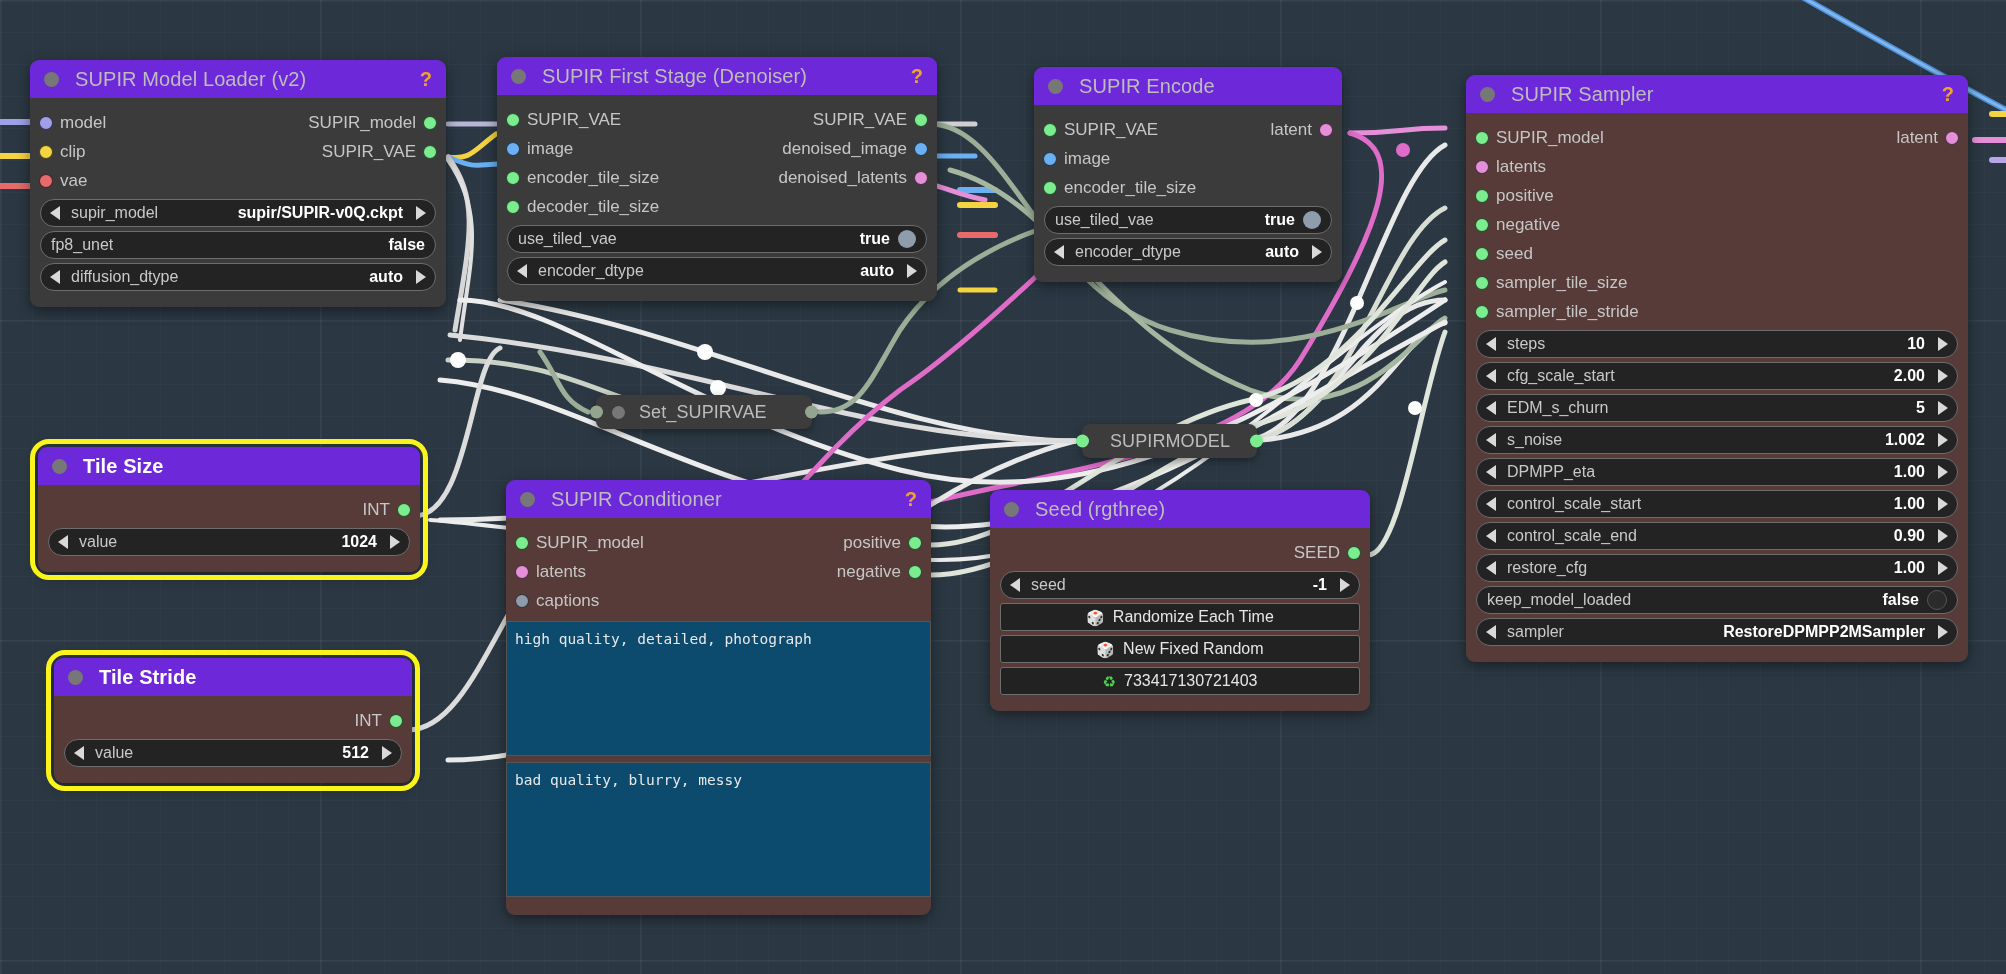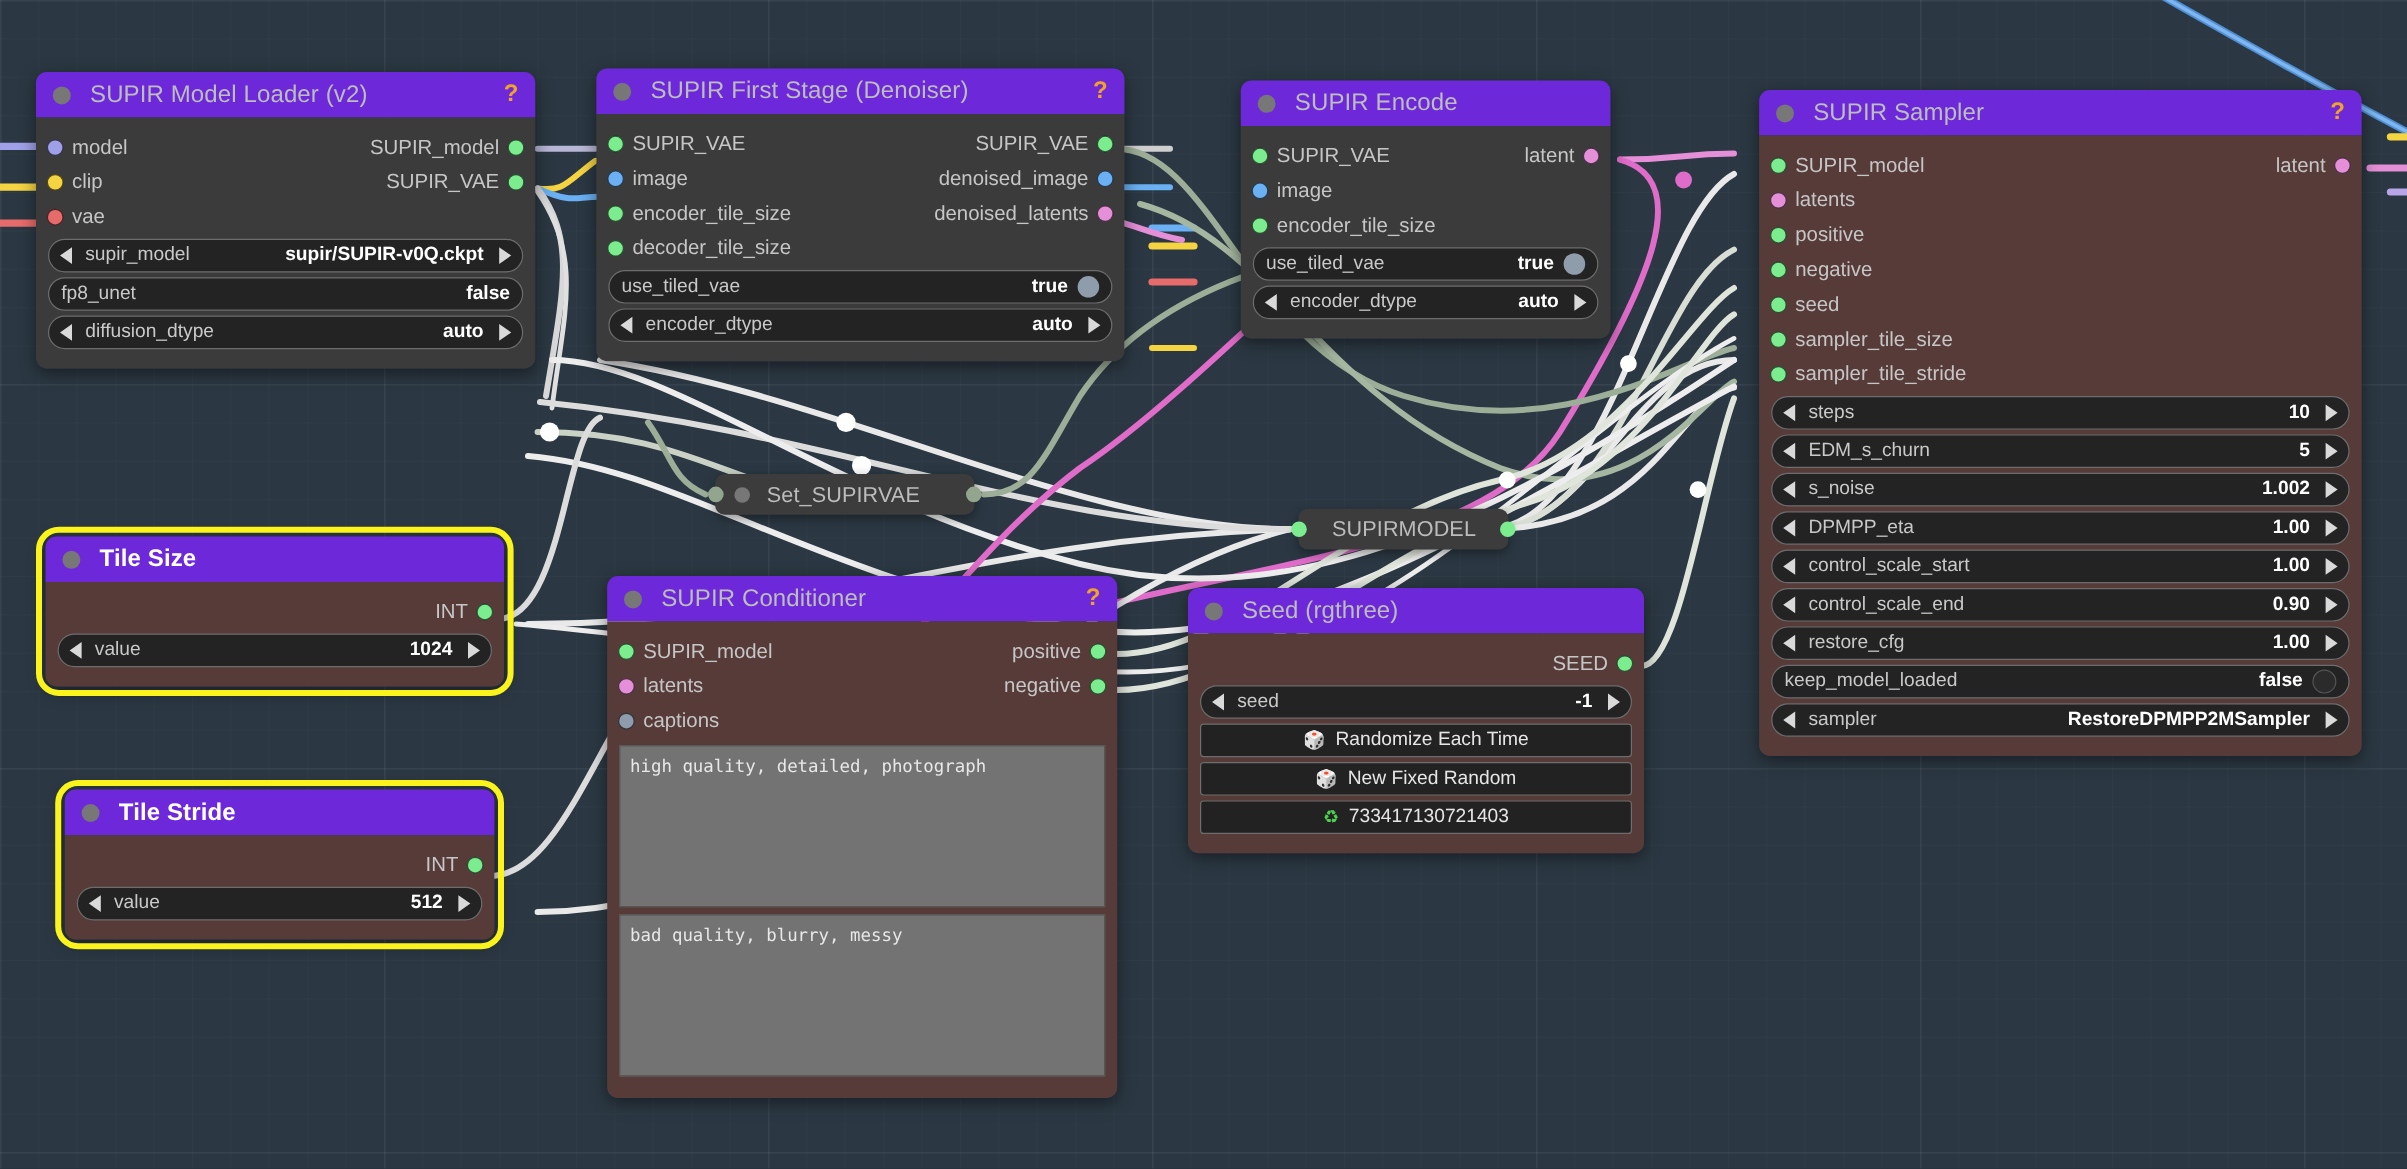--- a/index.html
+++ b/index.html
@@ -152,22 +152,22 @@
     width: 18px; height: 18px;
     border-radius: 50%;
     background: #8e9cab;
     margin-left: 8px;
     flex: 0 0 auto;
   }
   .toggle-dot.off { background: #2b2b2b; border: 1px solid #555; }
 
   
   .textbox {
-    margin: 6px 10px;
-    background: #737373;
+    margin: 6px 0;
+    background: #0c4a6e;
     border: 1px solid #555;
     min-height: 110px;
     padding: 8px 8px;
     box-sizing: border-box;
     font-family: "DejaVu Sans Mono", monospace;
     font-size: 14.5px;
     color: #e8e8e8;
     line-height: 1.35;
     white-space: pre-wrap;
     word-break: break-word;
@@ -457,20 +457,26 @@
       </div>
 
       <div class="widget combo">
         <span class="arrow-l"></span>
         <span class="w-name">steps</span>
         <span class="w-val">10</span>
         <span class="arrow-r"></span>
       </div>
       <div class="widget combo">
         <span class="arrow-l"></span>
+        <span class="w-name">cfg_scale_start</span>
+        <span class="w-val">2.00</span>
+        <span class="arrow-r"></span>
+      </div>
+      <div class="widget combo">
+        <span class="arrow-l"></span>
         <span class="w-name">EDM_s_churn</span>
         <span class="w-val">5</span>
         <span class="arrow-r"></span>
       </div>
       <div class="widget combo">
         <span class="arrow-l"></span>
         <span class="w-name">s_noise</span>
         <span class="w-val">1.002</span>
         <span class="arrow-r"></span>
       </div>

